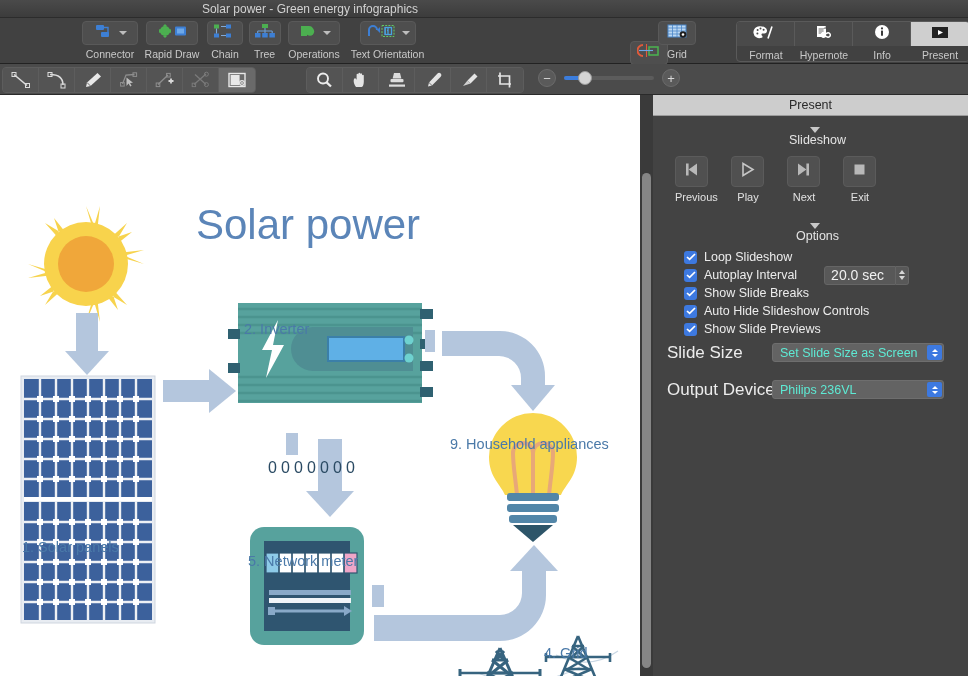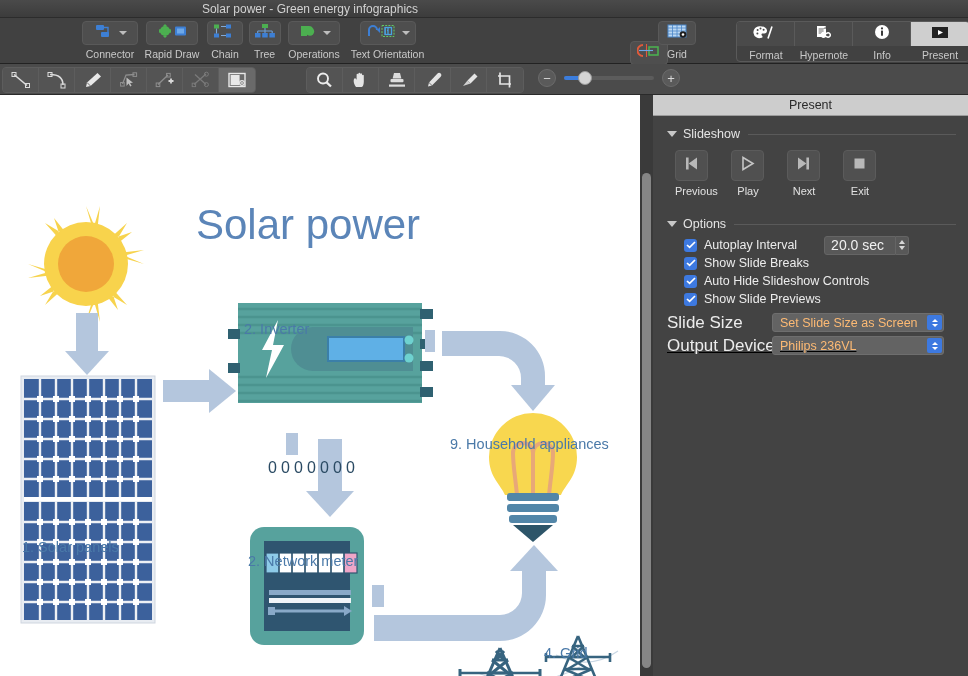--- a/index.html
+++ b/index.html
@@ -104,21 +104,21 @@
     font-size:42px; color:#5b85b8; letter-spacing:0px; white-space:nowrap;
   }
 
   
   .panel { position:absolute; left:653px; top:95px; width:315px; height:581px; background:#434343; }
   .panel-header {
     height:21px; background:#cdcdcd; border-bottom:1px solid #9b9b9b;
     display:flex; align-items:center; justify-content:center;
   }
   .panel-header span { font-size:12.5px; color:#2a2a2a; }
-  .sec-head { display:flex; align-items:center; margin:11px 0 0 14px; }
+  .sec-head { display:flex; align-items:center; margin:11px 0 0 14px;flex-direction:column; }
   .tri { width:0;height:0;border-left:5px solid transparent;border-right:5px solid transparent;border-top:6px solid #c8c8c8; margin-right:6px; }
   .sec-title { font-size:12.5px; color:#e4e4e4; white-space:nowrap; }
   .sec-rule { flex:1; height:1px; background:#5a5a5a; margin:0 12px 0 8px; }
 
   .ss-buttons { display:flex; margin:9px 0 0 22px; gap:22px; }
   .ss-btn { text-align:center; width:34px; }
   .ss-sq {
     width:33px;height:31px;background:#505050;border:1px solid #5b5b5b;border-radius:4px;
     display:flex;align-items:center;justify-content:center;
   }
@@ -145,21 +145,21 @@
     display:flex;flex-direction:column;align-items:center;justify-content:center;gap:2px;
   }
   .st-tri-up { width:0;height:0;border-left:3px solid transparent;border-right:3px solid transparent;border-bottom:4px solid #d6d6d6; }
   .st-tri-dn { width:0;height:0;border-left:3px solid transparent;border-right:3px solid transparent;border-top:4px solid #d6d6d6; }
 
   .popup {
     position:relative; display:flex; align-items:center;
     height:19px; background:#636363; border:1px solid #6e6e6e; border-radius:3px;
     padding-left:7px;
   }
-  .popup span { font-size:12.5px; color:#fdba74; white-space:nowrap; }
+  .popup span { font-size:12.5px; color:#5eead4; white-space:nowrap; }
   .pop-arrow {
     position:absolute; right:1px; top:1px; width:15px;height:15px;
     background:#3d79e0; border-radius:2px;
     display:flex;flex-direction:column;align-items:center;justify-content:center;gap:2px;
   }
   .pa-up { width:0;height:0;border-left:3px solid transparent;border-right:3px solid transparent;border-bottom:3.5px solid #fff; }
   .pa-dn { width:0;height:0;border-left:3px solid transparent;border-right:3px solid transparent;border-top:3.5px solid #fff; }
 </style>
 </head>
 <body>
@@ -723,21 +723,21 @@
           <path d="M548 586 L608 586" stroke-width="2.3"></path>
           <path d="M546 558 V567 M610 558 V567 M548 582 V591 M608 582 V591"></path>
         </g>
       </g>
     </svg>
 
     
     <div class="big-title">Solar power</div>
     <div class="cap" style="left:22px; top:444px;">1. Solar panels</div>
     <div class="cap" style="left:244px; top:226px;">2. Inverter</div>
-    <div class="cap" style="left:248px; top:458px;">2. Network meter</div>
+    <div class="cap" style="left:248px; top:458px;">5. Network meter</div>
     <div class="cap" style="left:450px; top:341px;">9. Household appliances</div>
     <div class="cap" style="left:544px; top:550px;">4. Grid</div>
 
     
     <div style="position:absolute;left:266px;top:363px;display:flex;">
       <span style="width:13px;text-align:center;font-size:16px;color:#2a4a63;line-height:20px;">0</span>
       <span style="width:13px;text-align:center;font-size:16px;color:#2a4a63;line-height:20px;">0</span>
       <span style="width:13px;text-align:center;font-size:16px;color:#2a4a63;line-height:20px;">0</span>
       <span style="width:13px;text-align:center;font-size:16px;color:#2a4a63;line-height:20px;">0</span>
       <span style="width:13px;text-align:center;font-size:16px;color:#2a4a63;line-height:20px;">0</span>
@@ -805,20 +805,28 @@
       </div>
     </div>
 
     <div class="sec-head" style="margin-top:20px;">
       <span class="tri"></span>
       <span class="sec-title">Options</span>
       <span class="sec-rule"></span>
     </div>
 
     <div style="margin-top:5px;">
+      <div class="opt-row">
+        <span class="chk">
+          <svg width="10" height="8" viewBox="0 0 10 8">
+              <path d="M1 4 L3.6 6.4 L9 1" stroke="#fff" stroke-width="1.7" fill="none"></path>
+            </svg>
+        </span>
+        <span class="opt-label">Loop Slideshow</span>
+      </div>
 
       <div class="opt-row">
         <span class="chk">
           <svg width="10" height="8" viewBox="0 0 10 8">
               <path d="M1 4 L3.6 6.4 L9 1" stroke="#fff" stroke-width="1.7" fill="none"></path>
             </svg>
         </span>
         <span class="opt-label">Autoplay Interval</span>
         <span class="stepper-wrap" style="margin-left:27px;">
           <span class="num-field">
@@ -862,21 +870,21 @@
         <span class="field-label">Slide Size</span>
         <span class="popup" style="width:172px;">
           <span>Set Slide Size as Screen</span>
           <span class="pop-arrow">
             <span class="pa-up"></span>
               <span class="pa-dn"></span>
           </span>
         </span>
       </div>
 
-      <div class="field-row" style="margin-top:2px;text-decoration:underline;">
+      <div class="field-row" style="margin-top:16px;">
         <span class="field-label">Output Device</span>
         <span class="popup" style="width:172px;">
           <span>Philips 236VL</span>
           <span class="pop-arrow">
             <span class="pa-up"></span>
               <span class="pa-dn"></span>
           </span>
         </span>
       </div>
     </div>

